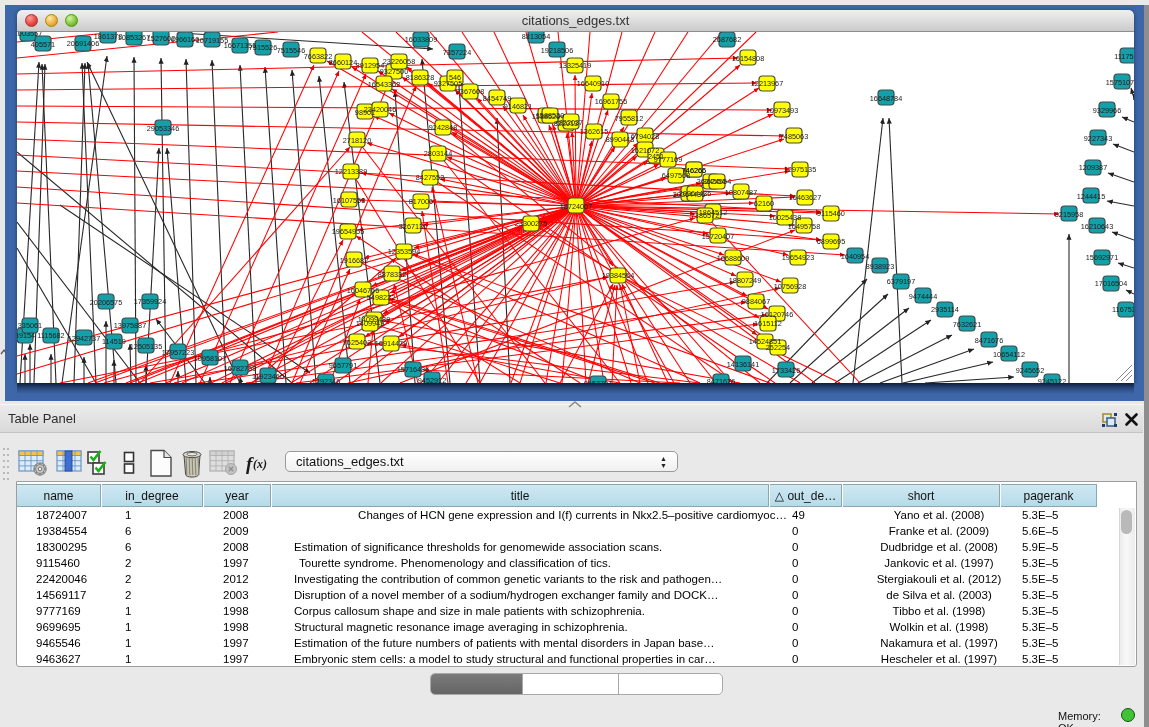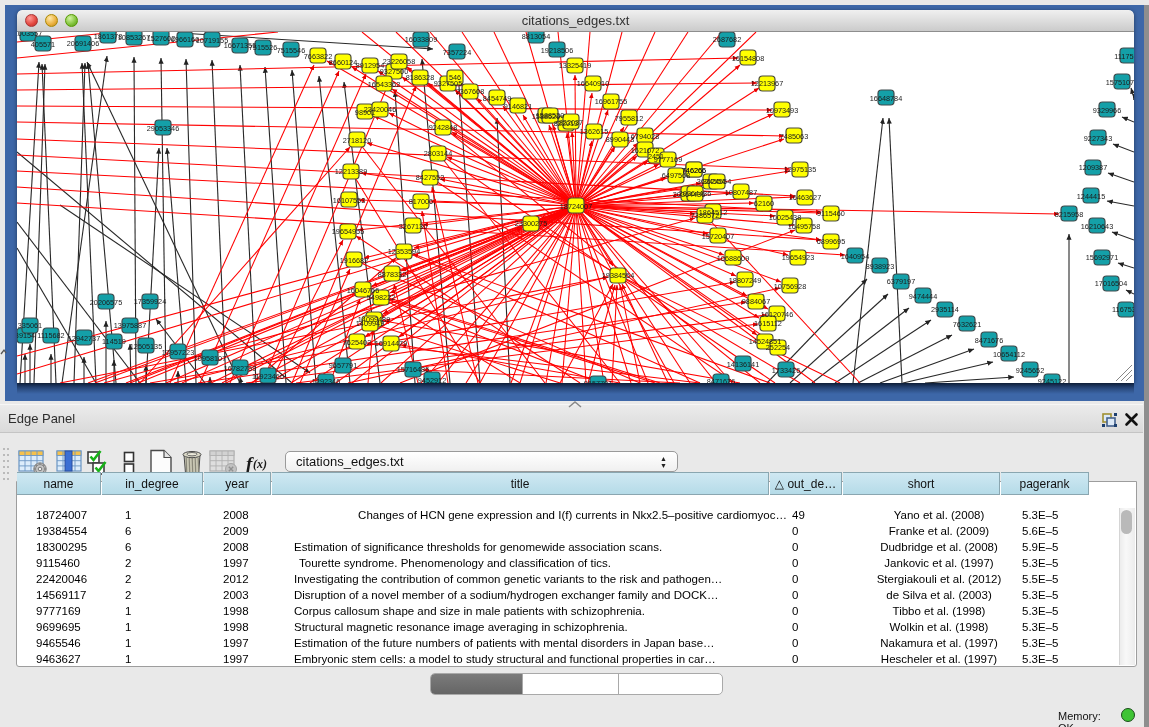--- a/index.html
+++ b/index.html
@@ -14,21 +14,21 @@
 #rstrip{left:1144px;top:5px;width:5px;height:722px;background:#8e8e8e}
 
 #tpanel{left:0;top:401px;width:1143px;height:326px;background:#e9e9e9}
 #tphead{left:0;top:404px;width:1143px;height:29px;background:linear-gradient(#ebebeb,#dadada);border-top:1px solid #f6f6f6;border-bottom:1px solid #c4c4c4}
 #tphead .lbl{position:absolute;left:8px;top:6px;font-size:13px;color:#2d2d2d}
 #toolbar{left:0;top:434px;width:1143px;height:47px}
 #combo{position:absolute;left:285px;top:17px;width:393px;height:21px;background:linear-gradient(#ffffff,#f0f0f0);border:1px solid #9a9a9a;border-radius:5px;font-size:13px;color:#111;padding:2px 0 0 10px}
 #combo .arr{position:absolute;right:10px;top:3px;font-size:7px;color:#222;line-height:7px;text-align:center}
 
 #tablewrap{left:16px;top:481px;width:1121px;height:186px;background:#fff;border:1px solid #9d9d9d;border-radius:0 0 3px 3px}
-.hc{position:absolute;top:472px;height:23px;background:linear-gradient(#cfe8f2,#b5dbe8);border:1px solid #8aa6b0;border-left:none;font-size:12px;color:#111;text-align:center;padding-top:4px}
+.hc{position:absolute;top:484px;height:23px;background:linear-gradient(#cfe8f2,#b5dbe8);border:1px solid #8aa6b0;border-left:none;font-size:12px;color:#111;text-align:center;padding-top:4px}
 .hc:first-child{border-left:1px solid #8aa6b0}
 .tr{position:absolute;left:17px;width:1100px;height:16px}
 .td{position:absolute;top:1px;font-size:11.5px;color:#000;white-space:nowrap;overflow:hidden}
 
 #vsb{left:1119px;top:508px;width:16px;height:157px;background:linear-gradient(90deg,#ececec,#f8f8f8 40%,#ececec);border-left:1px solid #d5d5d5}
 #vsbthumb{left:1121px;top:510px;width:11px;height:24px;background:#b9b9b9;border-radius:6px}
 
 #tabs{left:430px;top:673px;width:293px;height:22px;border:1px solid #a9a9a9;border-radius:5px;background:#fff;overflow:hidden;display:flex}
 .tab{flex:0 0 auto;font-size:12.5px;color:#111;text-align:center;padding-top:19px;height:22px}
 .tab.sel{background:linear-gradient(#7b7b7b,#636363);color:#fff}
@@ -586,21 +586,21 @@
         <text x="677" y="141" font-size="7.3" fill="#1c1c1c" text-anchor="middle" font-family="Liberation Sans, sans-serif">746266</text>
         <text x="559" y="177" font-size="7.3" fill="#1c1c1c" text-anchor="middle" font-family="Liberation Sans, sans-serif">18724007</text>
         <line x1="1109" y1="349" x2="1115" y2="343" stroke="#888" stroke-width="1"></line>
         <line x1="1104" y1="349" x2="1115" y2="338" stroke="#888" stroke-width="1"></line>
         <line x1="1099" y1="349" x2="1115" y2="333" stroke="#888" stroke-width="1"></line>
       </svg>
   </div>
   <div class="abs" id="rstrip"></div>
   <div class="abs" id="tpanel"></div>
   <div class="abs" id="tphead">
-      <span class="lbl">Edge Panel</span>
+      <span class="lbl">Table Panel</span>
     <svg class="abs" style="left:1101px;top:7px" width="17" height="16" viewBox="0 0 17 16">
       <rect x="2" y="2" width="8" height="8" fill="#dce9f7" stroke="#a09032" stroke-width="1.6"></rect>
       <rect x="6" y="6" width="8" height="8" fill="#dce9f7" stroke="#44618c" stroke-width="1.6"></rect>
       <rect x="13" y="1" width="3" height="3" fill="#1d3f6e"></rect>
         <rect x="1" y="12" width="3" height="3" fill="#1d3f6e"></rect>
         <rect x="13" y="12" width="3" height="3" fill="#1d3f6e"></rect>
     </svg>
     <svg class="abs" style="left:1124px;top:7px" width="15" height="15" viewBox="0 0 15 15">
       <path d="M2.5 2.5 L12.5 12.5 M12.5 2.5 L2.5 12.5" stroke="#111" stroke-width="2.6" stroke-linecap="round"></path>
     </svg>
@@ -685,21 +685,21 @@
         </svg></div>
     <div class="abs" id="combo">citations_edges.txt<span class="arr">▲<br>▼</span></div>
   </div>
   <div class="abs" id="tablewrap"></div>
   <div class="hc" style="left:17px;width:84px">name</div>
     <div class="hc" style="left:102px;width:101px">in_degree</div>
     <div class="hc" style="left:204px;width:67px">year</div>
     <div class="hc" style="left:272px;width:497px">title</div>
     <div class="hc" style="left:770px;width:72px">△ out_de…</div>
     <div class="hc" style="left:843px;width:157px">short</div>
-    <div class="hc" style="left:1001px;width:88px">pagerank</div>
+    <div class="hc" style="left:1001px;width:96px">pagerank</div>
   <div class="tr" style="top:508px">
       <div class="td" style="left:19px;width:83px;text-align:left">18724007</div>
       <div class="td" style="left:108px;width:96px;text-align:left">1</div>
       <div class="td" style="left:206px;width:66px;text-align:left">2008</div>
       <div class="td" style="left:277px;width:493px;text-align:right">Changes of HCN gene expression and I(f) currents in Nkx2.5–positive cardiomyoc…</div>
       <div class="td" style="left:775px;width:68px;text-align:left">49</div>
       <div class="td" style="left:843px;width:158px;text-align:center">Yano et al. (2008)</div>
       <div class="td" style="left:1005px;width:85px;text-align:left">5.3E–5</div>
     </div>
     <div class="tr" style="top:524px">

